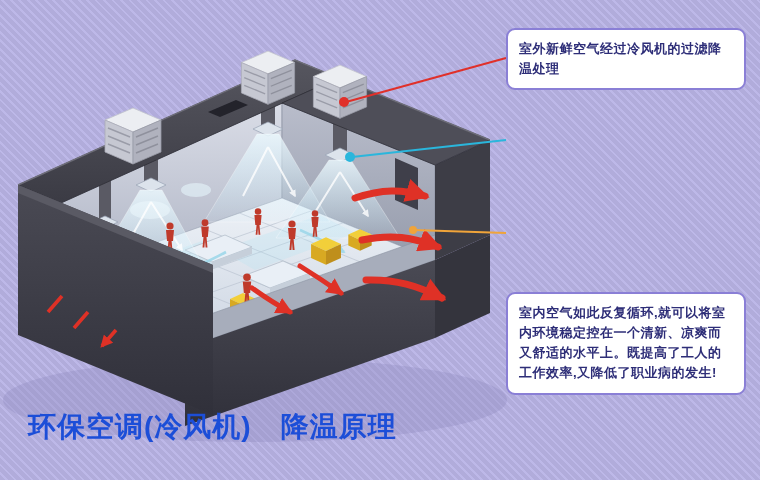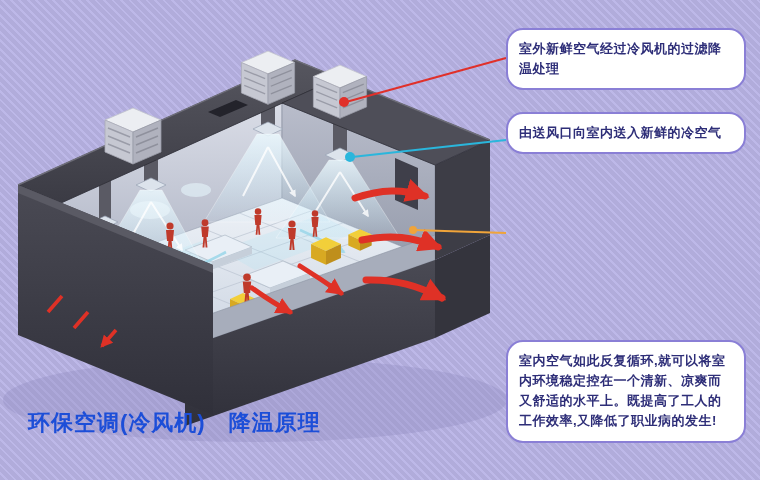--- a/index.html
+++ b/index.html
@@ -5,31 +5,31 @@
   html,body{margin:0;padding:0;}
   body{font-family:"Liberation Sans","DejaVu Sans",sans-serif;}
   .stage{
     position:relative;width:760px;height:480px;overflow:hidden;
     background:repeating-linear-gradient(45deg,#b1acdb 0px,#b1acdb 4px,#bdb8e8 4px,#bdb8e8 6px);
   }
   .scene-svg{position:absolute;left:0;top:0;width:520px;height:480px;}
   .connector-svg{position:absolute;left:0;top:0;width:760px;height:480px;pointer-events:none;}
   .callout{
     position:absolute;left:506px;width:214px;
-    background:#ffffff;border:2px solid #8a7fd6;border-radius:17px;
+    background:#ffffff;border:2px solid #8a7fd6;border-radius:9px;
     padding:9px 11px;color:#2e2e78;font-size:13px;line-height:1.55;
     font-weight:600;letter-spacing:0.5px;box-sizing:content-box;
   }
   .callout-1{top:28px;}
   .callout-2{top:112px;}
   .callout-3{top:186px;}
-  .callout-4{top:292px;margin-top:48px;}
+  .callout-4{top:292px;}
   .page-title{
     position:absolute;left:28px;top:408px;
-    color:#1c4ed8;font-size:22px;font-weight:bold;letter-spacing:1px;
+    color:#1c4ed8;font-size:28px;font-weight:bold;letter-spacing:1px;
   }
 </style>
 </head>
 <body>
 
 <div class="stage">
 
   <svg class="scene-svg" viewBox="0 0 520 480">
     <defs>
       <linearGradient id="gFloor" x1="0" y1="0" x2="0" y2="1">
@@ -185,22 +185,19 @@
     <circle cx="344" cy="102" r="5" fill="#e0302a"></circle>
     <line x1="506" y1="140" x2="352" y2="157" stroke-width="2" stroke="#2ab6dc"></line>
     <circle cx="350" cy="157" r="5" fill="#2ab6dc"></circle>
     <line x1="506" y1="233" x2="414" y2="230" stroke-width="2" stroke="#f0a43a"></line>
     <circle cx="413" cy="230" r="4" fill="#f0a43a"></circle>
   </svg>
 
   <div class="callout callout-1">
     <span>室外新鲜空气经过冷风机的过滤降温处理</span>
   </div>
-  <div class="callout callout-2">
-    <span>由送风口向室内送入新鲜的冷空气</span>
-  </div>
   <div class="callout callout-4">
     <span>室内空气如此反复循环,就可以将室内环境稳定控在一个清新、凉爽而又舒适的水平上。既提高了工人的工作效率,又降低了职业病的发生!</span>
   </div>
 
   <div class="page-title">环保空调(冷风机)　降温原理</div>
 
 </div>
 
 </body></html>

